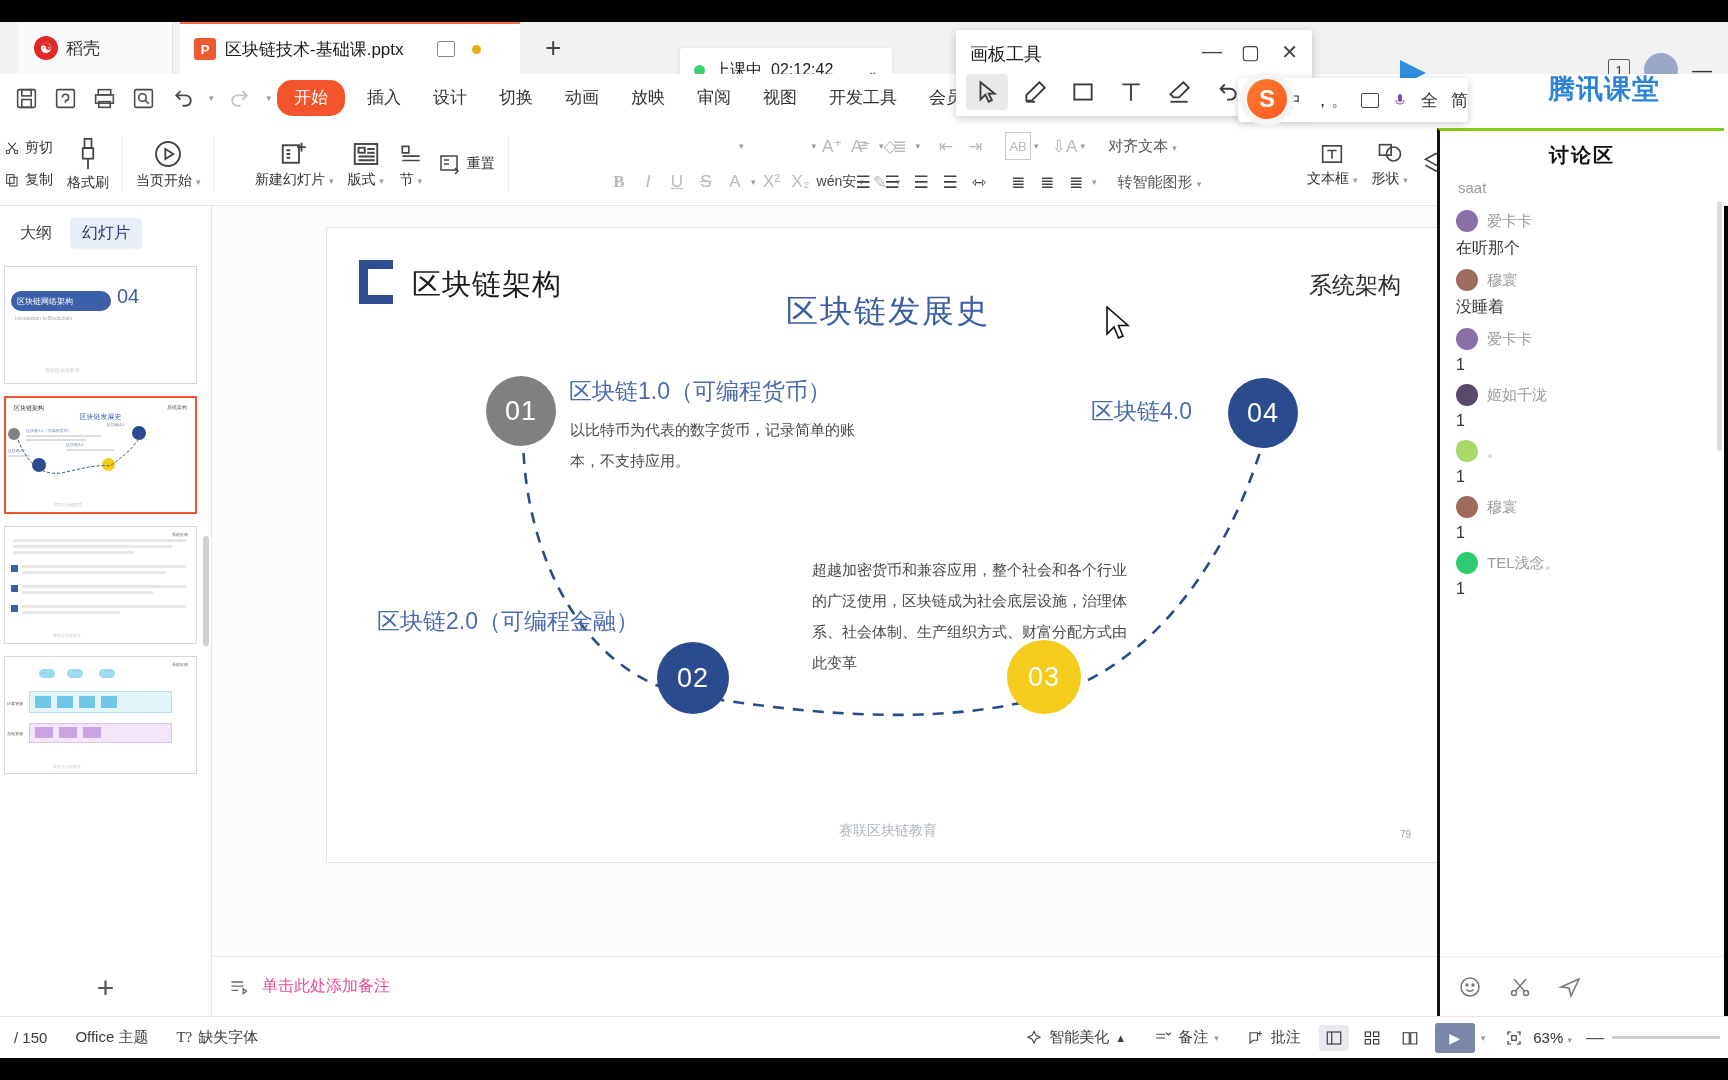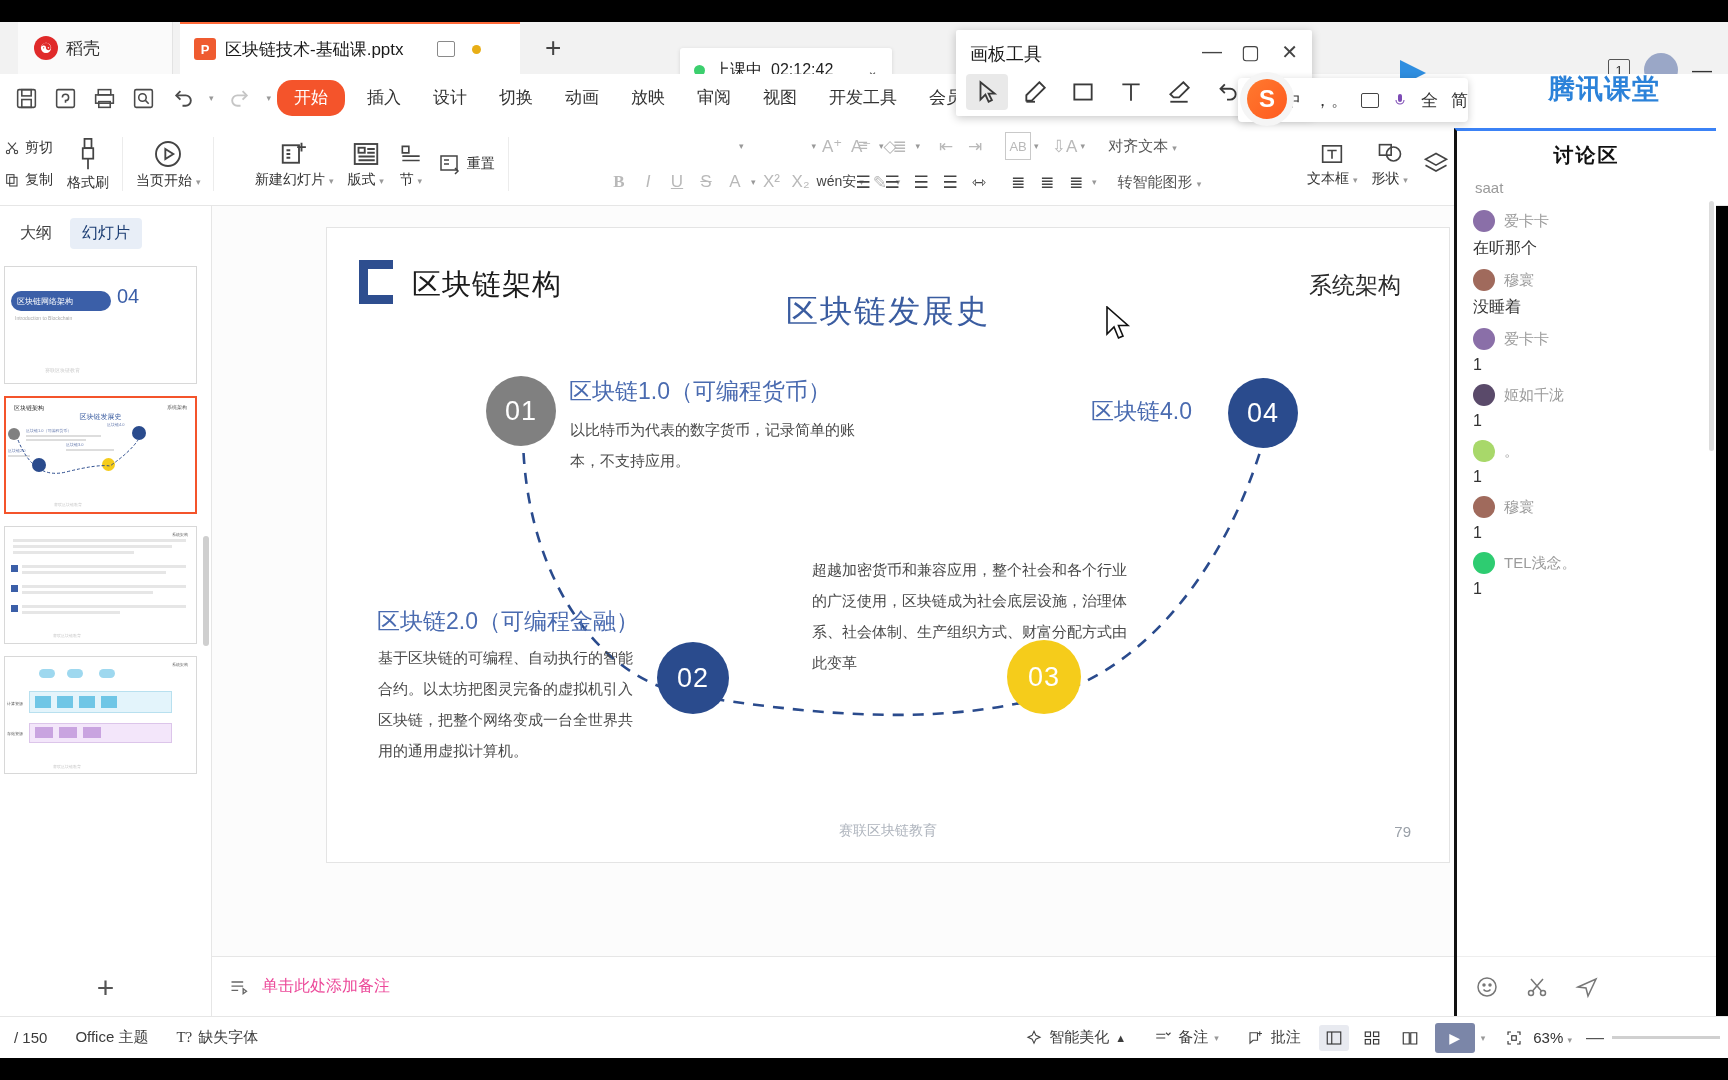--- a/index.html
+++ b/index.html
@@ -155,34 +155,34 @@
   }
   .slide-title {
     position:absolute; left:0; right:0; top:62px; text-align:center;
     font-size:32px; color:#3a5ca0; letter-spacing:2px;
   }
   .slide-footer-c {
     position:absolute; left:0; right:0; bottom:22px; text-align:center;
     font-size:14px; color:#aeb4bd;
   }
   .slide-footer-r {
-    position:absolute; right:38px; bottom:22px; font-size:15px; color:#9aa0a8;
+    position:absolute; right:38px; bottom:22px; font-size:10px; color:#9aa0a8;
   }
   .node {
     position:absolute; border-radius:50%; color:#fff;
     display:flex; align-items:center; justify-content:center;
     font-size:27px; letter-spacing:1px;
   }
   .blk-h { position:absolute; font-size:23px; color:#4a6bb0; white-space:nowrap; }
   .blk-p { position:absolute; font-size:15px; color:#4a4a4a; line-height:31px; }
 
   
   .rightpanel {
-    position:absolute; right:12px; top:128px; width:262px; bottom:64px; background:#fff;
-    border-left:3px solid #111; border-top:3px solid #3b82f6;
+    position:absolute; right:4px; top:128px; width:287px; bottom:64px; background:#fff;
+    border-left:3px solid #111; border-top:3px solid #84cc16;
   }
   .rp-title {
     height:48px; display:flex; align-items:center; justify-content:center;
     font-size:20px; font-weight:bold; color:#111; letter-spacing:2px;
   }
   .rp-cut { font-size:15px; color:#9a9a9a; padding:0 0 4px 18px; }
   .rp-list { padding:0 0 0 16px; }
   .rp-user { display:flex; align-items:center; gap:9px; margin-top:10px; }
   .rp-av { width:22px; height:22px; border-radius:50%; background:#b99; flex:none; }
   .rp-name { font-size:15px; color:#9b9b9b; white-space:nowrap; }
@@ -605,21 +605,20 @@
       <div class="node" style="left:159px; top:148px; width:70px; height:70px; background:#808080;">
         <span>01</span>
       </div>
       <div class="blk-h" style="left:242px; top:148px;">区块链1.0（可编程货币）</div>
       <div class="blk-p" style="left:243px; top:186px; width:286px;">以比特币为代表的数字货币，记录简单的账本，不支持应用。</div>
 
       <div class="node" style="left:330px; top:414px; width:72px; height:72px; background:#2a4b8d;">
         <span>02</span>
       </div>
       <div class="blk-h" style="left:50px; top:378px;">区块链2.0（可编程金融）</div>
-      <div class="blk-p" style="left:51px; top:414px; width:268px;">基于区块链的可编程、自动执行的智能合约。以太坊把图灵完备的虚拟机引入区块链，把整个网络变成一台全世界共用的通用虚拟计算机。</div>
 
       <div class="node" style="left:680px; top:412px; width:74px; height:74px; background:#f5cc1b;">
         <span>03</span>
       </div>
       <div class="blk-p" style="left:485px; top:326px; width:328px;">超越加密货币和兼容应用，整个社会和各个行业的广泛使用，区块链成为社会底层设施，治理体系、社会体制、生产组织方式、财富分配方式由此变革</div>
 
       <div class="node" style="left:901px; top:150px; width:70px; height:70px; background:#2a4b8d;">
         <span>04</span>
       </div>
       <div class="blk-h" style="left:764px; top:168px;">区块链4.0</div>

